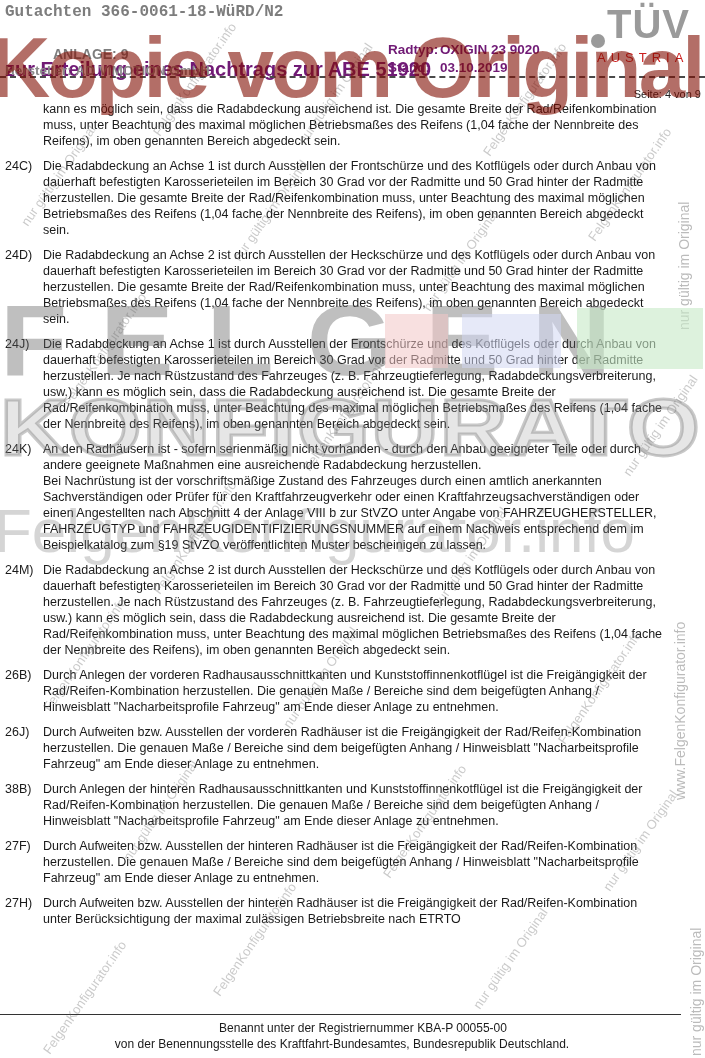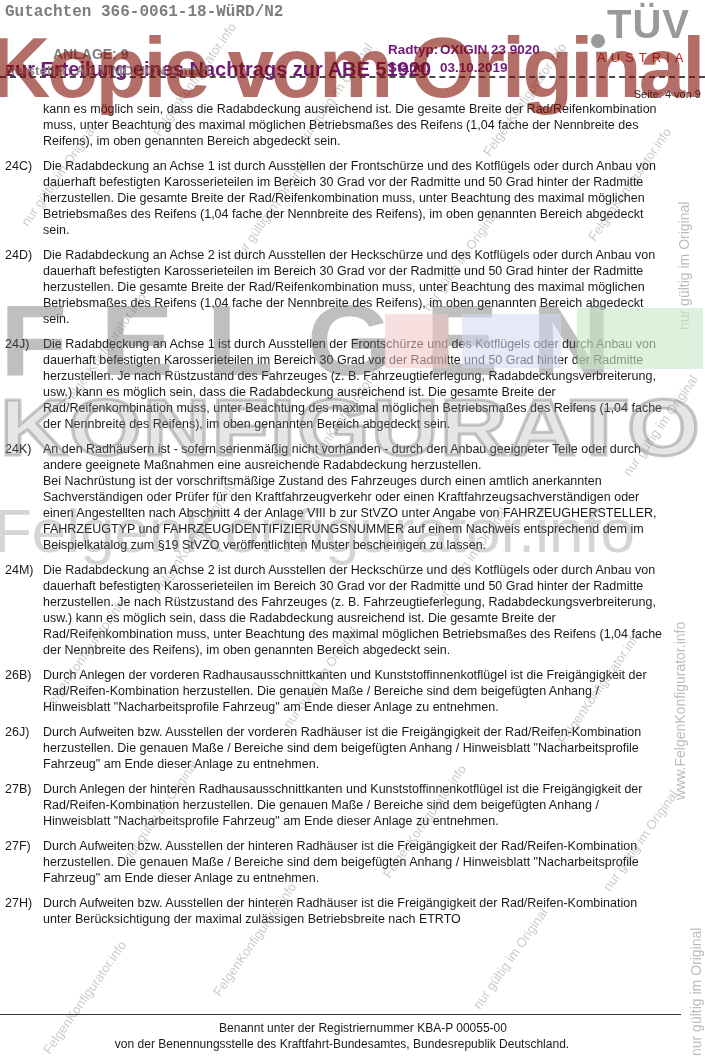--- a/index.html
+++ b/index.html
@@ -128,21 +128,21 @@
     </div>
     <div class="para">
       <span class="plabel">26B)</span>
       <div class="ptext">Durch Anlegen der vorderen Radhausausschnittkanten und Kunststoffinnenkotflügel ist die Freigängigkeit der Rad/Reifen-Kombination herzustellen. Die genauen Maße / Bereiche sind dem beigefügten Anhang / Hinweisblatt "Nacharbeitsprofile Fahrzeug" am Ende dieser Anlage zu entnehmen.</div>
     </div>
     <div class="para">
       <span class="plabel">26J)</span>
       <div class="ptext">Durch Aufweiten bzw. Ausstellen der vorderen Radhäuser ist die Freigängigkeit der Rad/Reifen-Kombination herzustellen. Die genauen Maße / Bereiche sind dem beigefügten Anhang / Hinweisblatt "Nacharbeitsprofile Fahrzeug" am Ende dieser Anlage zu entnehmen.</div>
     </div>
     <div class="para">
-      <span class="plabel">27B)</span>
+      <span class="plabel">38B)</span>
       <div class="ptext">Durch Anlegen der hinteren Radhausausschnittkanten und Kunststoffinnenkotflügel ist die Freigängigkeit der Rad/Reifen-Kombination herzustellen. Die genauen Maße / Bereiche sind dem beigefügten Anhang / Hinweisblatt "Nacharbeitsprofile Fahrzeug" am Ende dieser Anlage zu entnehmen.</div>
     </div>
     <div class="para">
       <span class="plabel">27F)</span>
       <div class="ptext">Durch Aufweiten bzw. Ausstellen der hinteren Radhäuser ist die Freigängigkeit der Rad/Reifen-Kombination herzustellen. Die genauen Maße / Bereiche sind dem beigefügten Anhang / Hinweisblatt "Nacharbeitsprofile Fahrzeug" am Ende dieser Anlage zu entnehmen.</div>
     </div>
     <div class="para">
       <span class="plabel">27H)</span>
       <div class="ptext">Durch Aufweiten bzw. Ausstellen der hinteren Radhäuser ist die Freigängigkeit der Rad/Reifen-Kombination unter Berücksichtigung der maximal zulässigen Betriebsbreite nach ETRTO</div>
     </div>

